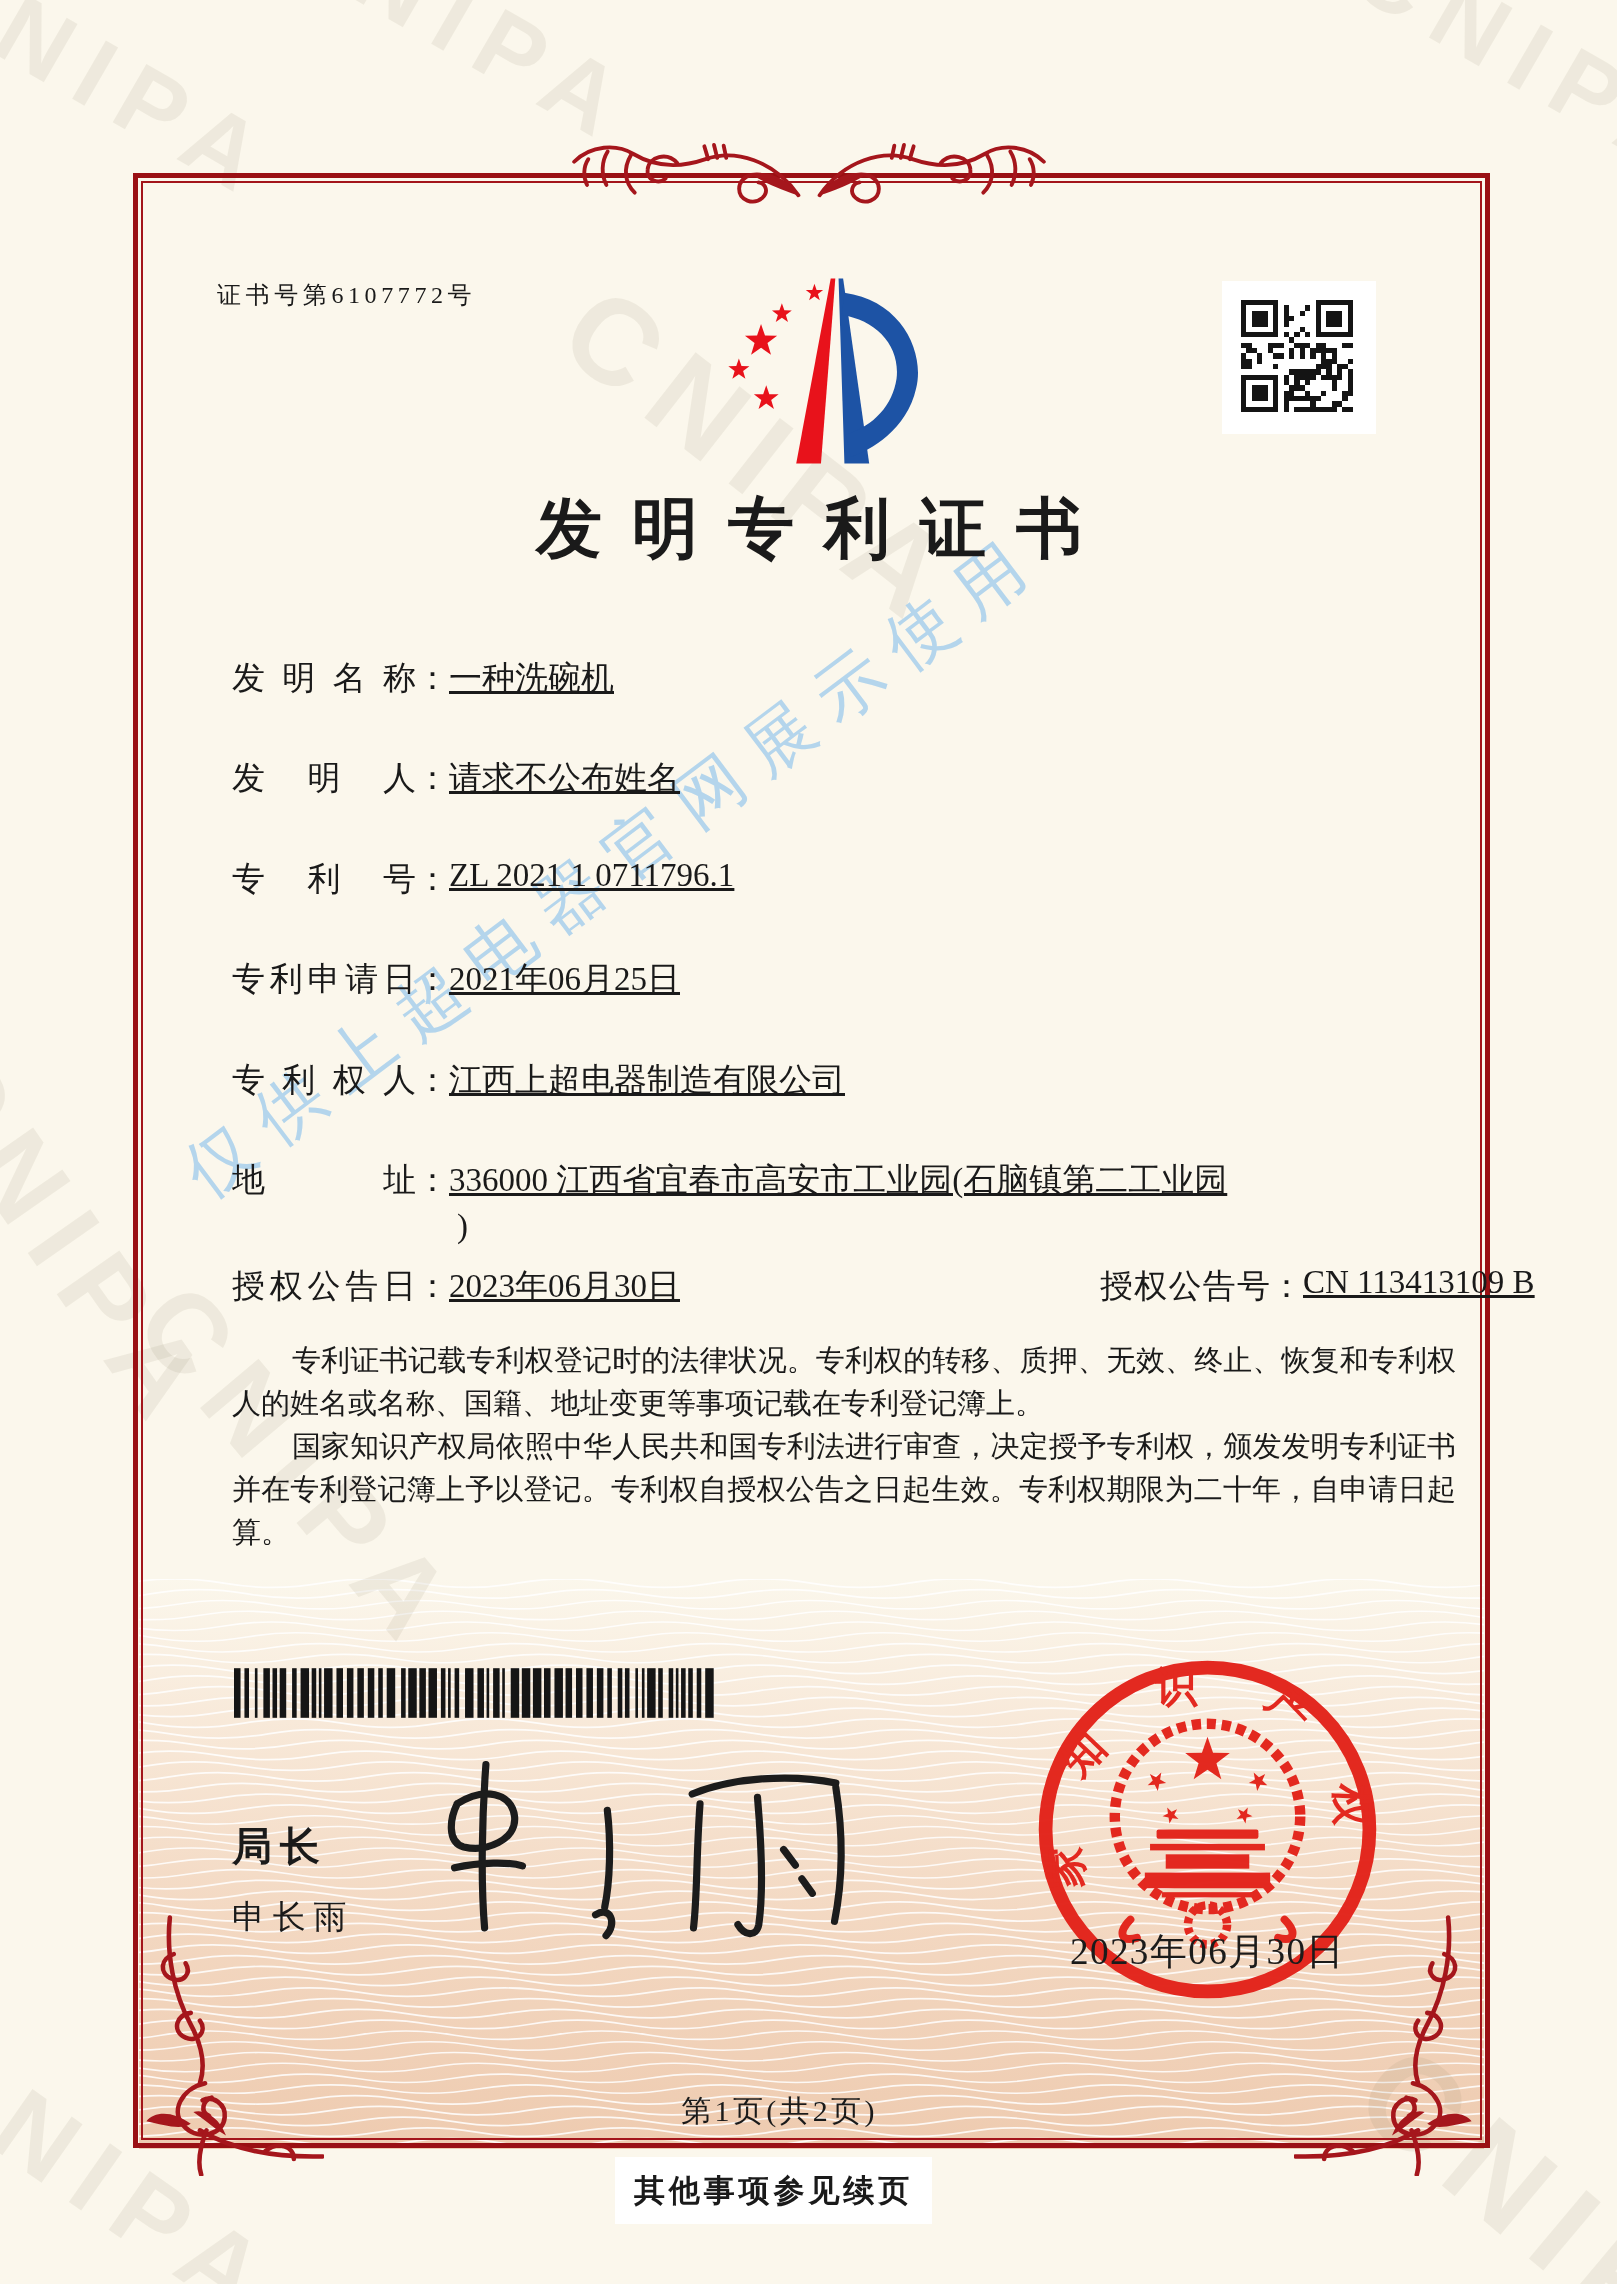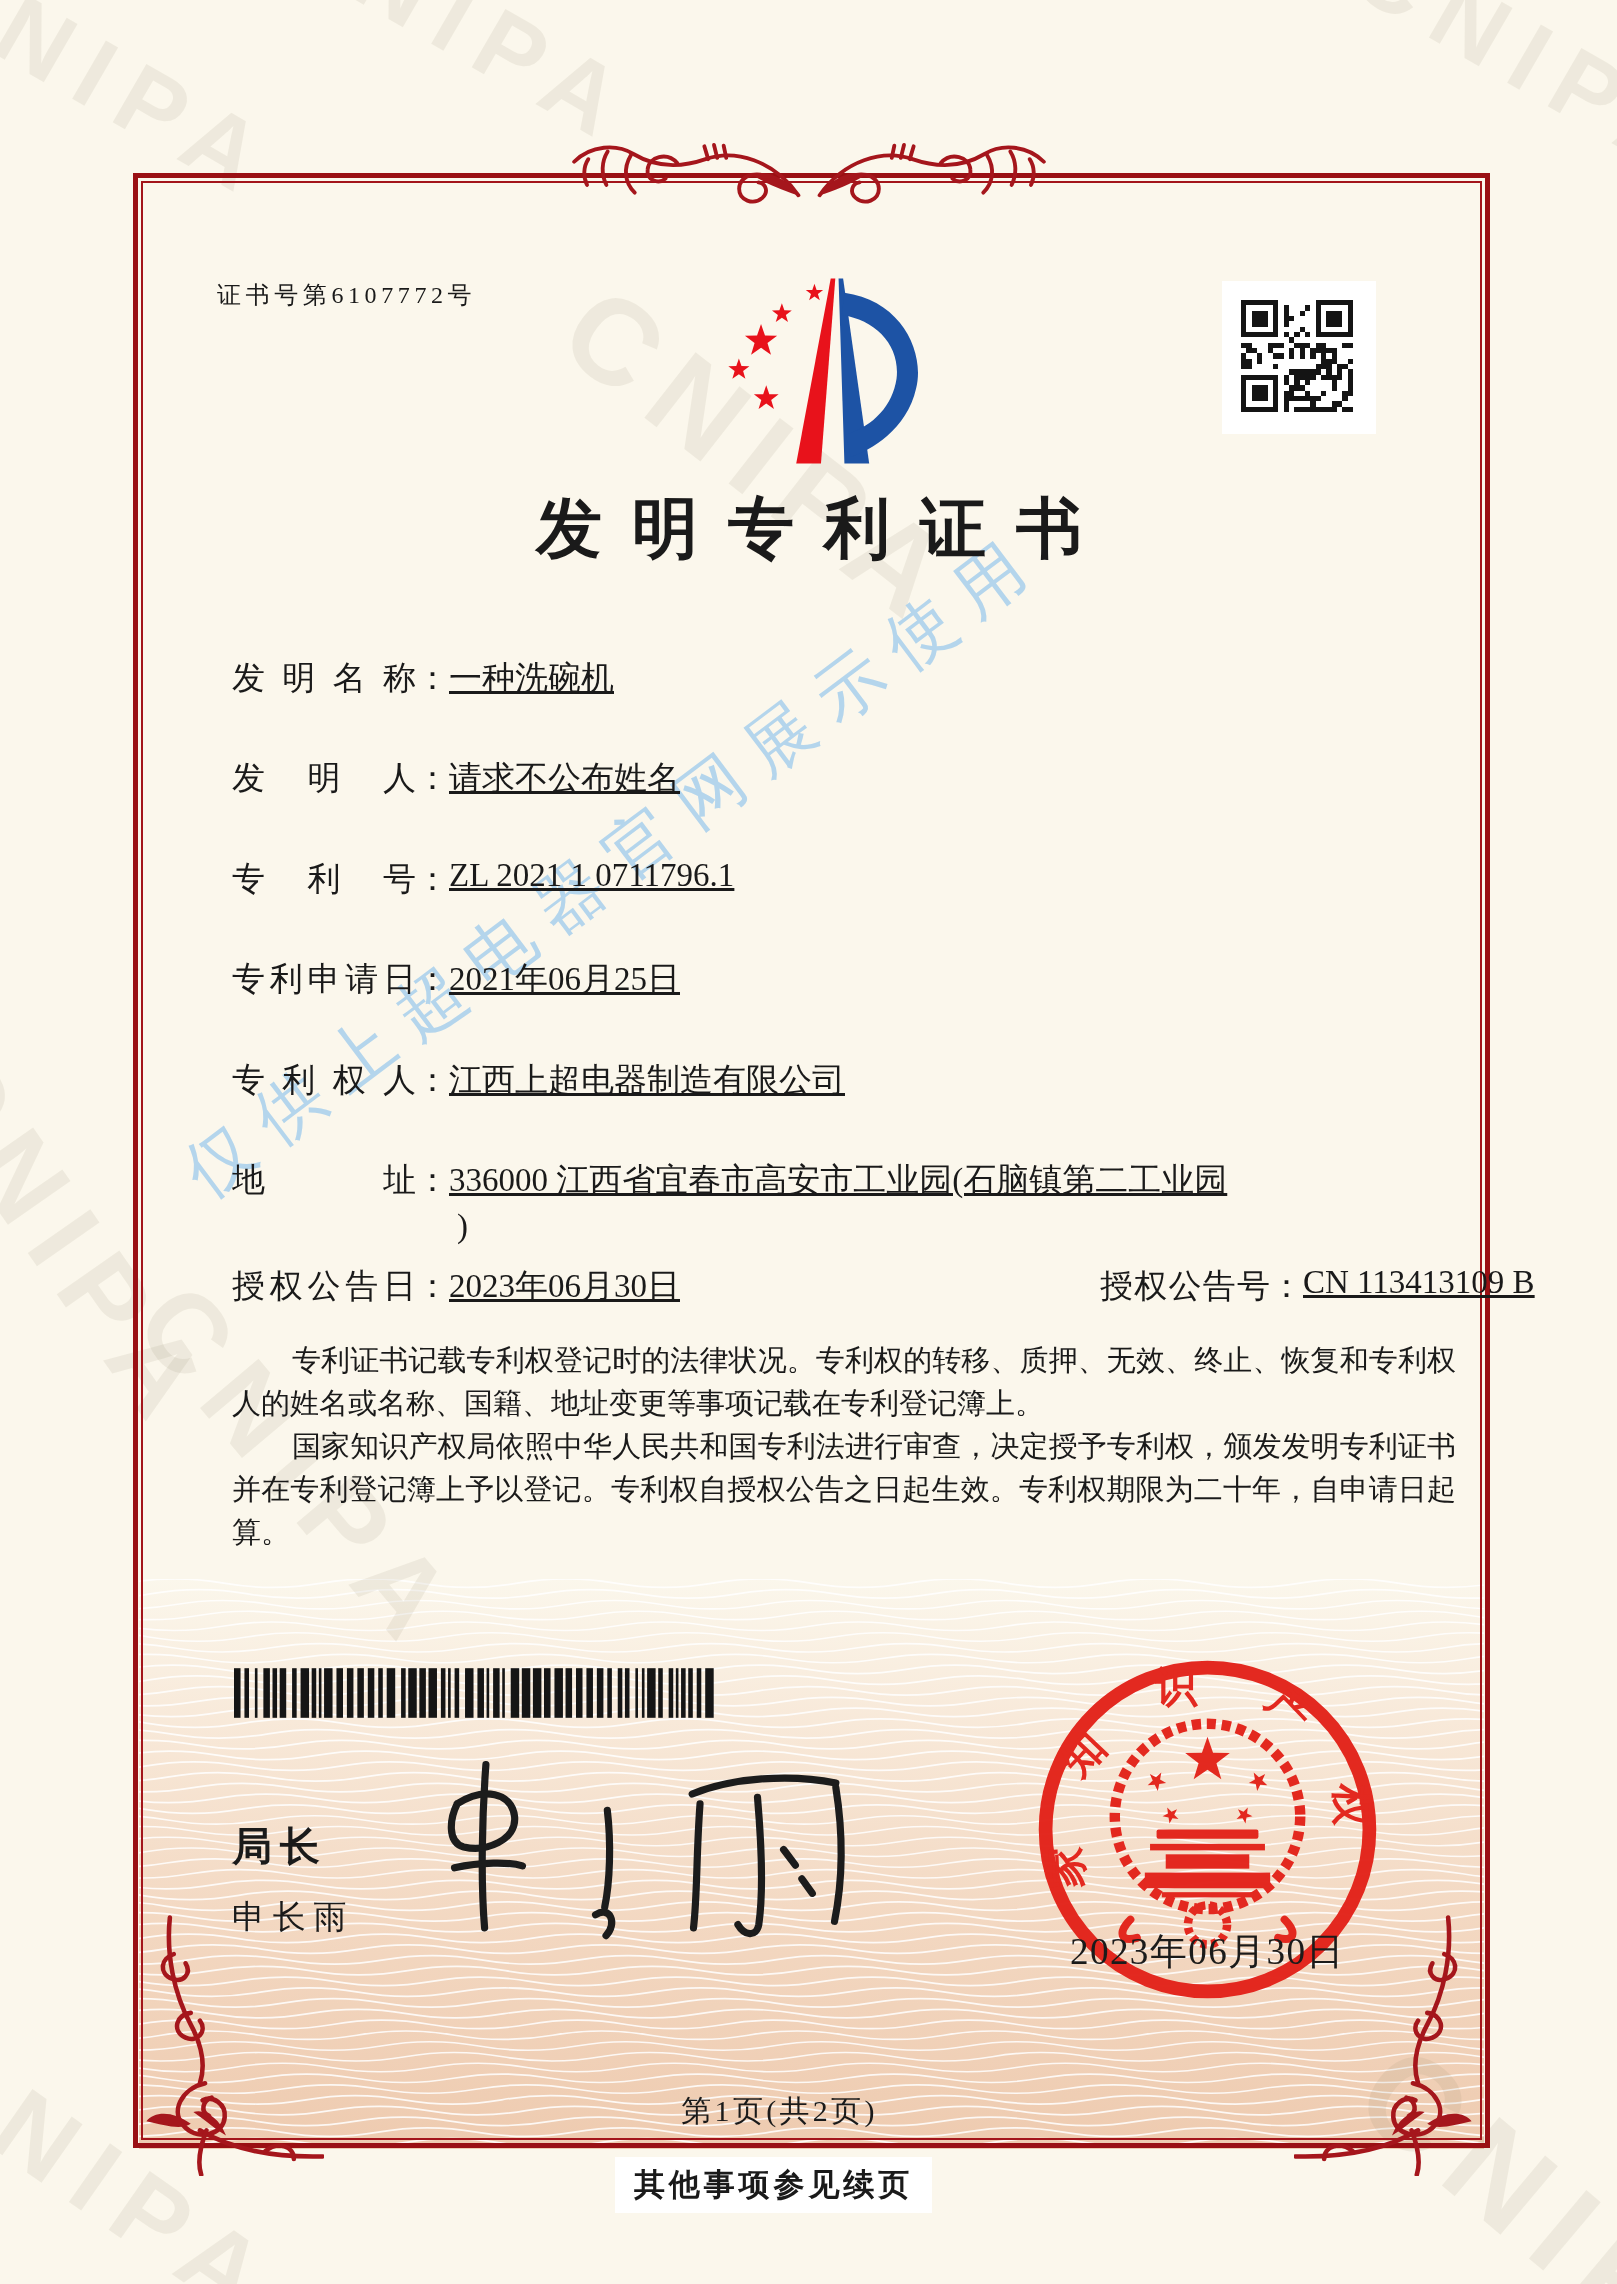--- a/index.html
+++ b/index.html
@@ -55,21 +55,21 @@
   
   .barcode{position:absolute; left:234px; top:1668px; z-index:6;}
   .director-title{position:absolute; left:232px; top:1819px; z-index:6;
     font-family:"Liberation Sans","DejaVu Sans",sans-serif; font-weight:700; font-size:40px; letter-spacing:7.8px;}
   .director-name{position:absolute; left:232px; top:1895px; z-index:6;
     font-family:"Liberation Sans","DejaVu Sans",sans-serif; font-weight:400; font-size:33px; letter-spacing:7.8px;}
   .sig{position:absolute; left:418px; top:1732px; z-index:6;}
   .seal{position:absolute; left:1026px; top:1648px; z-index:7; opacity:0.97;}
   .page-info{position:absolute; left:0; top:2091px; width:1559px; text-align:center; z-index:6;
     font-size:30px; letter-spacing:3.3px;}
-  .foot-box{position:absolute; left:615px; top:2157px; width:317px; height:56px; background:#ffffff; z-index:6;
+  .foot-box{position:absolute; left:615px; top:2157px; width:317px; height:67px; background:#ffffff; z-index:6;
     display:flex; align-items:center; justify-content:center;}
   .foot-box span{font-size:31px; font-weight:700; letter-spacing:3.9px;}
 </style>
 </head>
 <body>
 
 <div class="page">
 
   <div class="waves">
     <div class="tint"></div>

